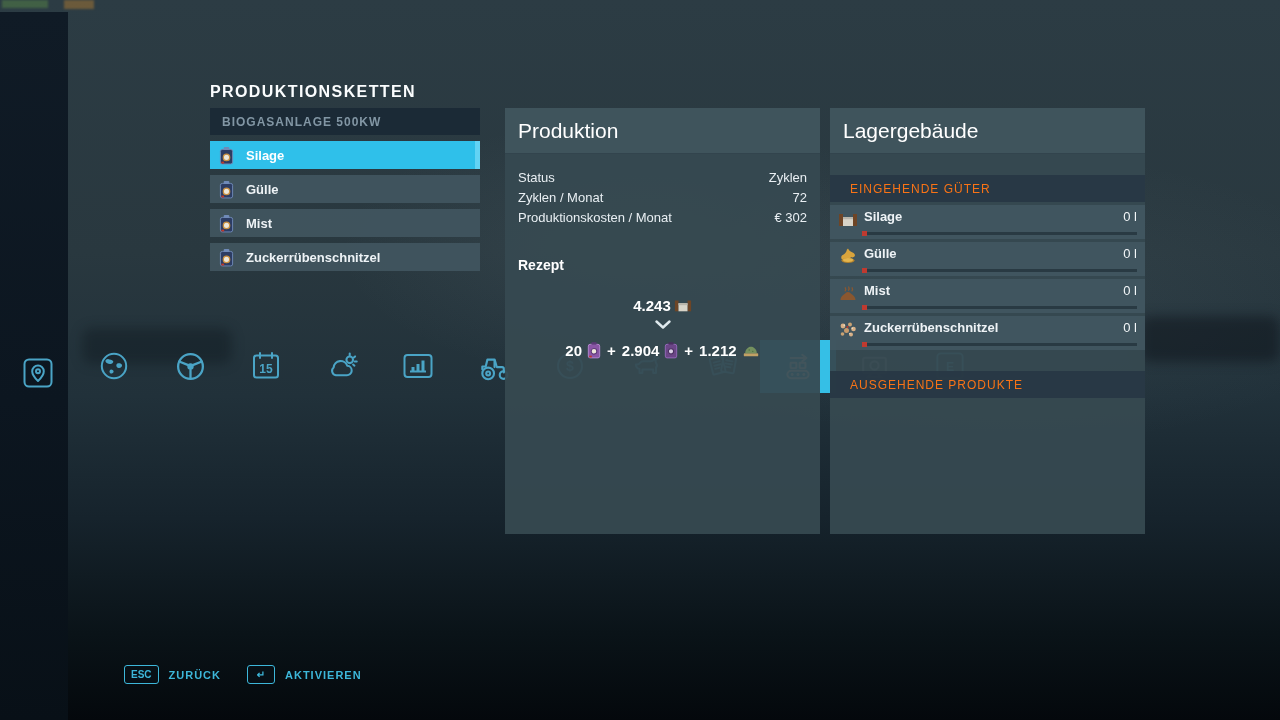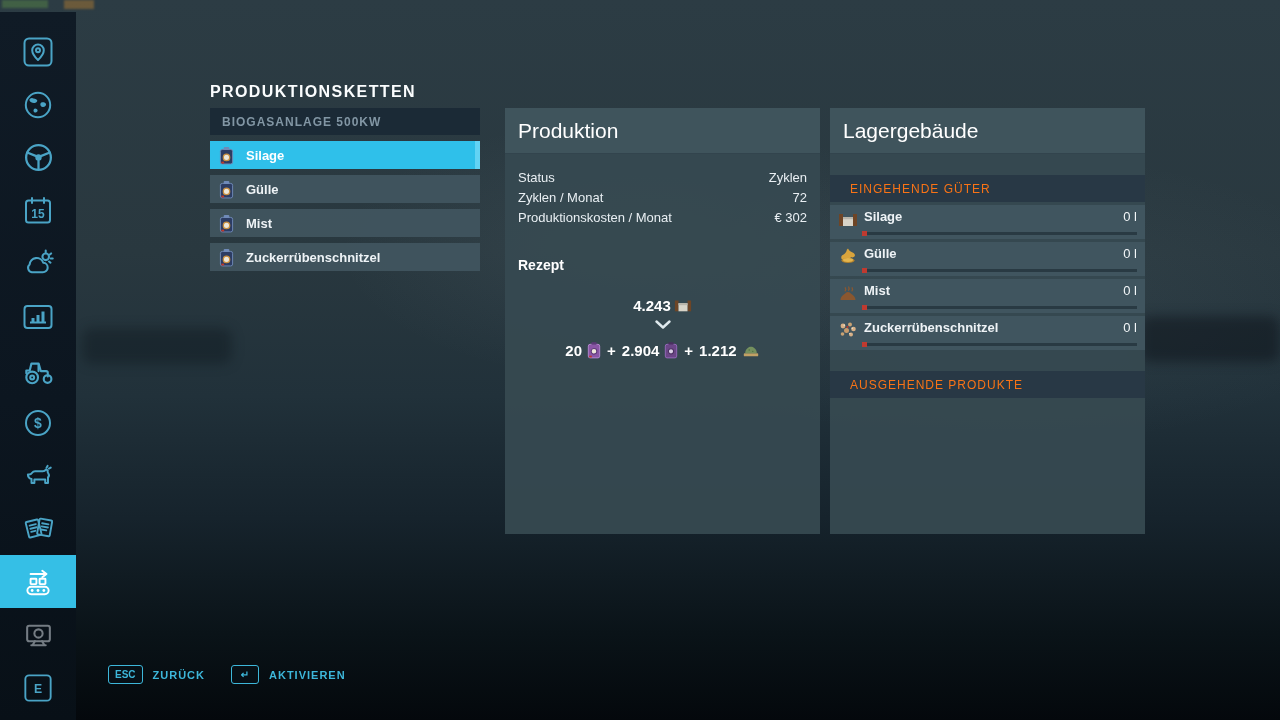--- a/index.html
+++ b/index.html
@@ -9,21 +9,21 @@
       radial-gradient(ellipse 430px 190px at 640px 250px, rgba(150,170,180,.10), transparent 70%),
       radial-gradient(ellipse 520px 210px at 1010px 300px, rgba(140,160,170,.09), transparent 70%),
       linear-gradient(180deg,#2c3c44 0%,#29383f 35%,#21313a 55%,#16232c 72%,#0a1318 88%,#04080c 100%);}
   .sil{position:absolute;filter:blur(6px);border-radius:10px;}
   .sil1{left:82px;top:328px;width:150px;height:36px;background:rgba(10,18,24,.35);}
   .sil2{left:1140px;top:316px;width:140px;height:46px;background:rgba(8,14,20,.45);}
   .hud1{position:absolute;left:2px;top:0;width:46px;height:8px;background:rgba(90,140,70,.45);filter:blur(1px);}
   .hud2{position:absolute;left:64px;top:0;width:30px;height:9px;background:rgba(170,120,50,.5);filter:blur(1px);}
 
   
-  .sidebar{position:absolute;left:0;top:12px;bottom:0;width:76px;display:flex;flex-direction:column;align-items:center;
+  .sidebar{position:absolute;left:0;top:12px;bottom:0;width:68px;display:flex;flex-direction:row;align-items:center;
     background:linear-gradient(180deg,#101b26 0%,#0c1620 55%,#081017 100%);}
   .side-item{width:76px;height:53px;display:flex;align-items:center;justify-content:center;color:#4aa4c6;flex:0 0 auto;}
   .side-item:first-child{margin-top:13px;}
   .side-item svg{display:block;}
   .side-item.sel{background:#35bfe6;color:#ffffff;}
   .side-item.dim{color:#747c83;}
 
   
   .page-title{position:absolute;left:210px;top:72px;font-size:16px;font-weight:700;letter-spacing:1.4px;color:#fbfdfe;}
 
@@ -56,21 +56,21 @@
   .sub{height:27px;margin-top:21px;background:rgba(40,56,68,.95);color:#f97316;font-size:12px;font-weight:400;letter-spacing:1px;
     display:flex;align-items:center;padding-left:20px;}
   .st-row{height:30px;margin-top:3px;background:rgba(66,87,97,.88);position:relative;display:flex;align-items:flex-start;padding:4px 8px 0 8px;}
   .st-icon{width:20px;height:20px;flex:0 0 auto;}
   .st-label{margin-left:6px;font-size:13px;font-weight:700;color:#eef3f6;line-height:16px;}
   .st-value{margin-left:auto;font-size:13px;color:#f2f6f8;line-height:16px;}
   .st-bar{position:absolute;left:32px;right:8px;bottom:4px;height:3px;background:#293a43;}
   .st-bar::before{content:"";position:absolute;left:0;top:-1px;width:5px;height:5px;background:#bf3a30;}
 
   
-  .hints{position:absolute;left:108px;top:665px;display:flex;gap:26px;align-items:flex-start;}
+  .hints{position:absolute;left:124px;top:665px;display:flex;gap:26px;align-items:flex-start;}
   .hint{display:flex;align-items:center;gap:10px;}
   .key{min-width:14px;padding:3px 6px;border:1px solid #3db7da;border-radius:3px;color:#3db7da;font-size:10px;font-weight:700;
     text-align:center;background:rgba(8,18,26,.5);}
   .hint-label{color:#3db7da;font-size:11px;font-weight:700;letter-spacing:1px;}
 
   .ric{display:block;}
 </style>
 </head>
 <body>
 

